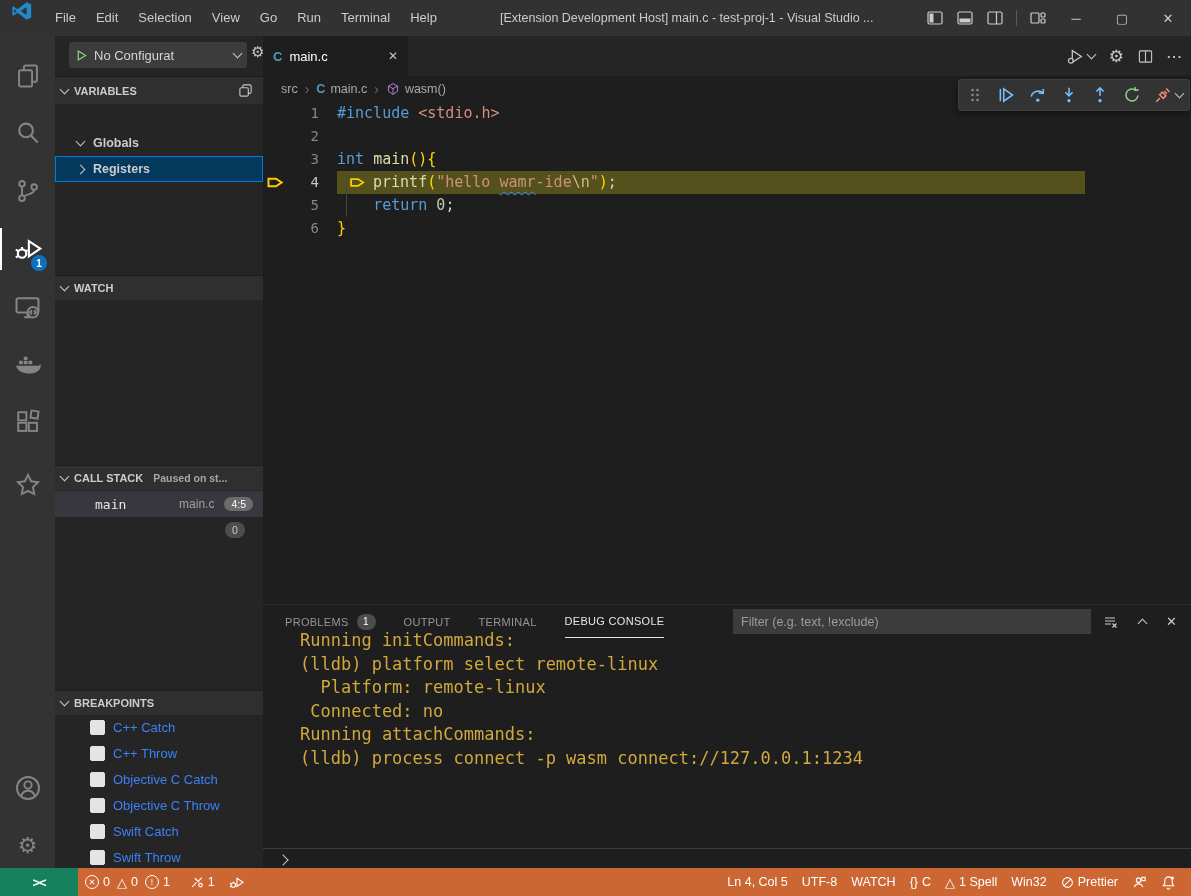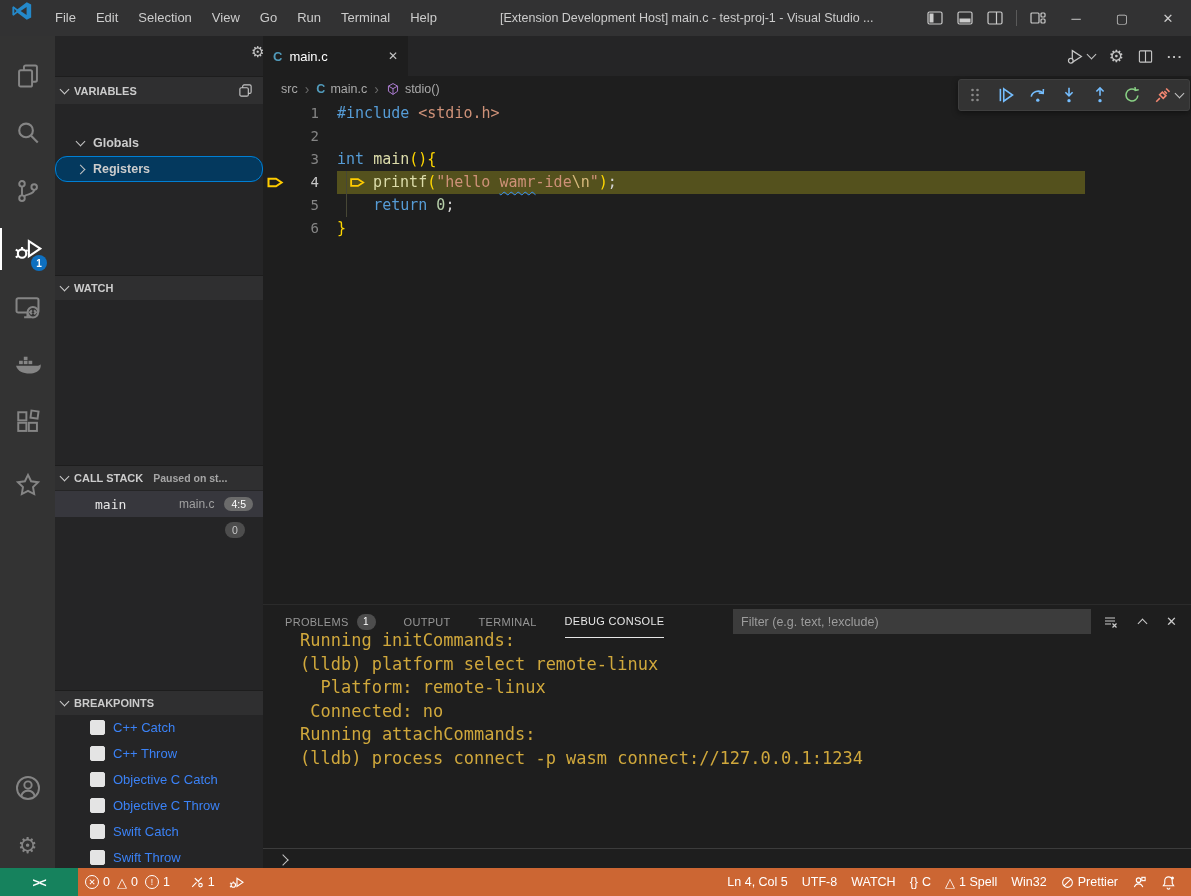--- a/index.html
+++ b/index.html
@@ -30,21 +30,21 @@
   .runbar-box{position:absolute;left:14px;top:6px;width:178px;height:26px;background:#3c3c3c;border-radius:3px;
               display:flex;align-items:center;padding:0 6px;box-sizing:border-box;}
   .runbar-box .cfg-label{flex:1;margin-left:6px;color:#d4d4d4;font-size:13px;white-space:nowrap;overflow:hidden;}
   .launch-gear{position:absolute;left:196px;top:8px;color:#c5c5c5;font-size:15px;line-height:1;}
   .sec-header{position:absolute;left:0;width:208px;height:25px;background:#2f2f30;display:flex;align-items:center;
               font-weight:bold;font-size:11px;color:#cccccc;border-top:1px solid #1d1d1d;box-sizing:border-box;}
   .sec-header .chev{margin:0 6px 0 6px;color:#cccccc;}
   .sec-status{margin-left:10px;color:#a6a6a6;font-weight:bold;font-size:10.5px;}
   .tree-row{position:absolute;left:0;width:208px;height:26px;display:flex;align-items:center;color:#cccccc;font-weight:bold;font-size:12.5px;}
   .tree-row .chev{margin-left:22px;margin-right:9px;color:#c5c5c5;}
-  .tree-row.selected{background:#04395e;outline:1px solid #007fd4;outline-offset:-1px;border-radius:12px;}
+  .tree-row.selected{background:#04395e;outline:1px solid #007fd4;outline-offset:-1px;}
   .chev{display:inline-block;width:6px;height:6px;border-right:1.4px solid currentColor;border-bottom:1.4px solid currentColor;flex:none;}
   .chev.down{transform:rotate(45deg);margin-top:-3px;}
   .chev.right{transform:rotate(-45deg);}
   .chev.up{transform:rotate(-135deg);margin-top:4px;}
   .stack-row{position:absolute;left:0;width:208px;height:26px;display:flex;align-items:center;background:#37373d;}
   .stack-name{font-family:"DejaVu Sans Mono",monospace;font-size:13px;color:#e8e8e8;margin-left:40px;}
   .stack-file{margin-left:auto;color:#a0a0a0;font-size:12px;}
   .stack-badge{margin-left:10px;margin-right:10px;background:#6b6b6b;color:#fff;font-size:10.5px;
                border-radius:9px;padding:1px 7px;}
   .pend-row{position:absolute;left:0;width:208px;height:26px;display:flex;align-items:center;justify-content:flex-end;}
@@ -230,20 +230,27 @@
           <circle cx="8" cy="6.3" r="2.1"></circle>
           <path d="M4.2 12.6c.6-2.4 2.2-3 3.8-3s3.2.6 3.8 3"></path>
         </svg>
     </div>
     <div class="act-item" style="top:786px">
       <span class="gear-glyph">⚙</span>
     </div>
   </div>
 
   <div class="sidebar">
+    <div class="runbar-box">
+      <svg width="13" height="13" viewBox="0 0 16 16" fill="none" stroke="#89d185" stroke-width="1.5">
+          <path d="M4 2.5L13 8 4 13.5z"></path>
+        </svg>
+      <span class="cfg-label">No Configurat</span>
+      <span class="chev down" style="color:#c5c5c5"></span>
+    </div>
     <span class="launch-gear">⚙</span>
 
     <div class="sec-header" style="top:40px;height:28px">
       <span class="chev down"></span>
       <span>VARIABLES</span>
       <span class="panes-icon">
         <svg width="15" height="15" viewBox="0 0 16 16" fill="none" stroke="currentColor" stroke-width="1.2">
             <rect x="5" y="2" width="9" height="9" rx="1.5"></rect>
             <rect x="2" y="5" width="9" height="9" rx="1.5" fill="#2f2f30"></rect>
           </svg>
@@ -339,21 +346,21 @@
       <span class="crumb" style="display:flex;align-items:center">
         <span class="lang-ico">C</span>
         <span>main.c</span>
       </span>
       <span class="crumb-sep">›</span>
       <span class="crumb" style="display:flex;align-items:center">
         <svg width="14" height="14" viewBox="0 0 16 16" fill="none" stroke="#b180d7" stroke-width="1.1" style="margin-right:5px">
             <path d="M8 1.8l5.2 2.9v5.9L8 14.2 2.8 10.6V4.7z"></path>
             <path d="M2.8 4.7L8 7.6l5.2-2.9M8 7.6v6.6"></path>
           </svg>
-        <span>stdio()</span>
+        <span>wasm()</span>
       </span>
     </div>
 
     <div class="code-area">
         <div class="code-row">
           <div class="ptr-col"></div>
           <div class="ln">1</div>
           <div class="line-content"><span class="tk-blue">#include </span><span class="tk-orange">&lt;stdio.h&gt;</span></div>
         </div>
         <div class="code-row">

